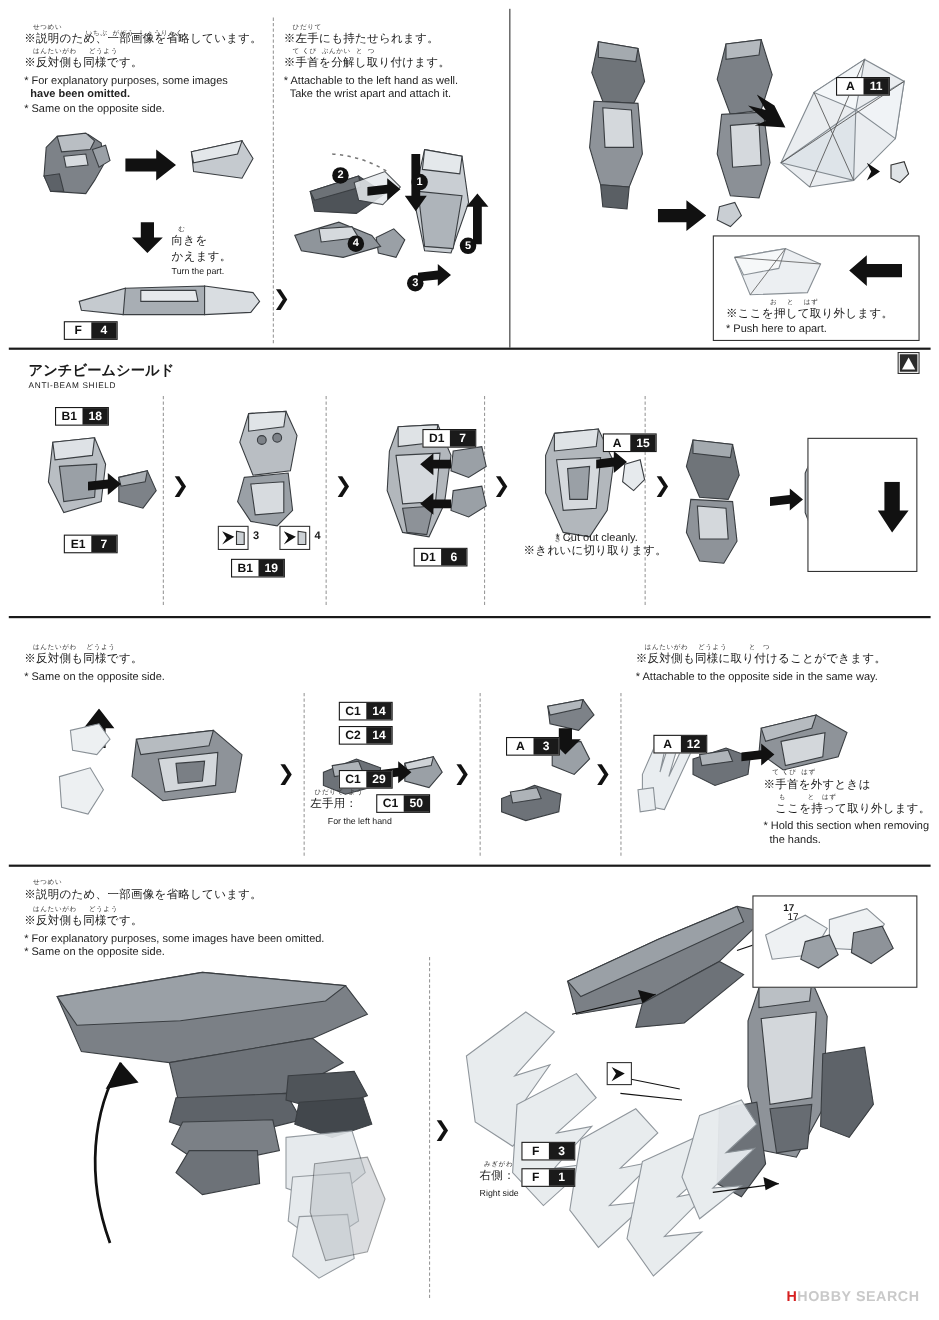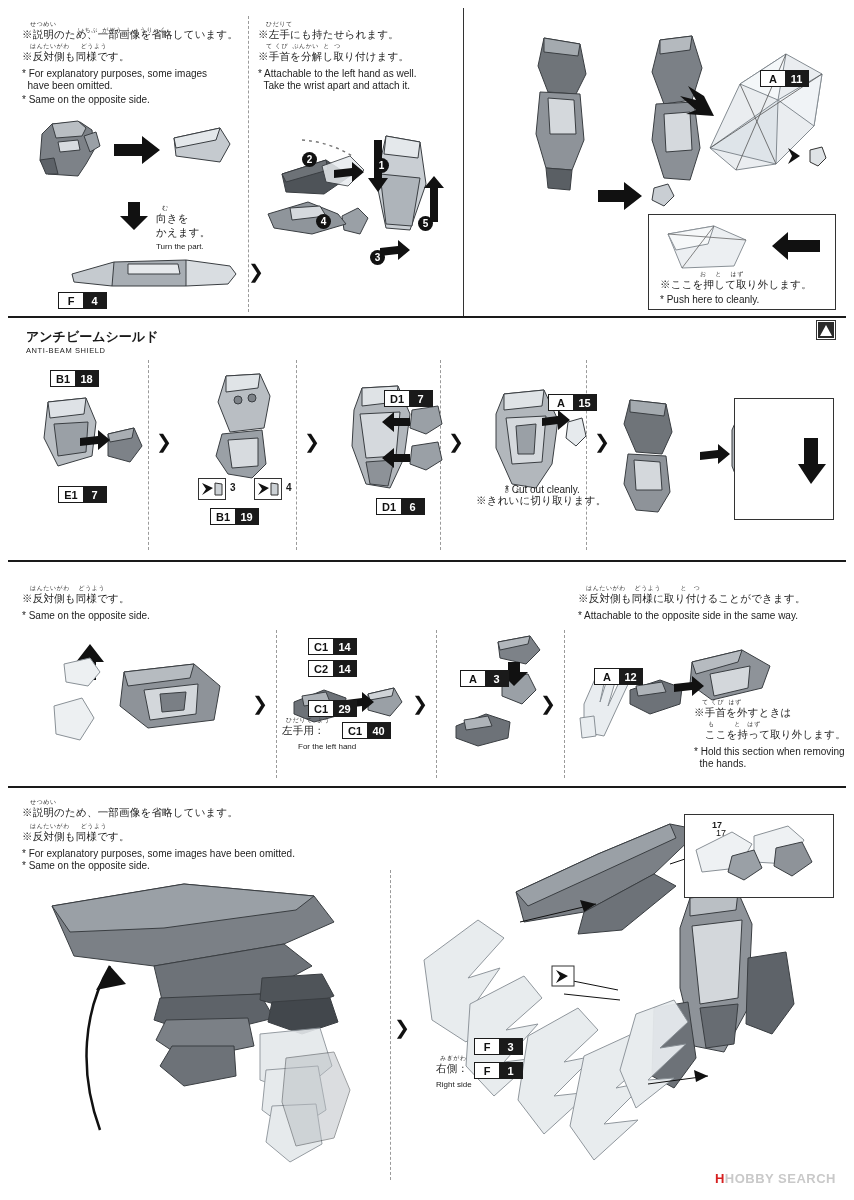--- a/index.html
+++ b/index.html
@@ -37,21 +37,21 @@
   <div class="solid-v" style="left:455px;top:0px;height:308px;"></div>
   <div class="dash-v" style="left:240px;top:8px;height:296px;"></div>
   <div class="secline" style="left:0px;top:308px;width:838px;"></div>
 
   <div class="txt ruby" style="left:22px;top:12px;">せつめい</div>
   <div class="txt jp" style="left:14px;top:20px;">※説明のため、一部画像を省略しています。</div>
   <div class="txt ruby" style="left:70px;top:18px;">いちぶ  がぞう  しょうりゃく</div>
   <div class="txt ruby" style="left:22px;top:34px;">はんたいがわ     どうよう</div>
   <div class="txt jp" style="left:14px;top:42px;">※反対側も同様です。</div>
   <div class="txt en" style="left:14px;top:60px;">* For explanatory purposes, some images</div>
-  <div class="txt en" style="left:14px;top:72px;">  have been omitted.</div>
+  <div class="txt en" style="left:14px;top:72px;font-weight:bold;">  have been omitted.</div>
   <div class="txt en" style="left:14px;top:86px;">* Same on the opposite side.</div>
 
   <svg class="ov" style="left:26px;top:108px;" width="200" height="70">
     <g fill="#7d8288" stroke="#3a3e42" stroke-width="1">
       <path d="M8 18 L18 8 L46 6 L58 14 L60 34 L52 48 L44 60 L14 58 L6 44 Z"></path>
       <path d="M18 8 L44 5 L52 12 L48 20 L22 22 Z" fill="#b9bec3"></path>
       <path d="M24 26 L44 24 L46 34 L26 36 Z" fill="#d7dbdf"></path>
       <path d="M6 44 L20 42 L24 58 L12 58 Z" fill="#5d6268"></path>
       <path d="M50 20 L62 16 L66 30 L56 36 Z" fill="#9aa0a6"></path>
     </g>
@@ -193,21 +193,21 @@
     </g>
     <g stroke="#666" stroke-width="0.8" fill="none">
           <path d="M54 4 L22 46 M8 12 L86 18"></path>
         </g>
     <g fill="#111">
           <polygon points="160,18 128,18 128,10 112,24 128,38 128,30 160,30"></polygon>
         </g>
   </svg>
   <div class="txt ruby" style="left:692px;top:262px;">お    と    はず</div>
   <div class="txt jp" style="left:652px;top:270px;">※ここを押して取り外します。</div>
-  <div class="txt en" style="left:652px;top:286px;">* Push here to cleanly.</div>
+  <div class="txt en" style="left:652px;top:286px;">* Push here to apart.</div>
 
   <div class="box" style="left:808px;top:312px;width:20px;height:20px;background:#fff;">
     <svg width="18" height="18">
       <polygon points="1,1 17,1 17,17 1,17" fill="#2b2b2b"></polygon>
       <polygon points="3,15 9,4 15,15" fill="#fff"></polygon>
     </svg>
   </div>
 
   <div class="txt" style="left:18px;top:320px;font-size:13px;font-weight:bold;">アンチビームシールド</div>
   <div class="txt" style="left:18px;top:338px;font-size:7.5px;letter-spacing:0.6px;">ANTI-BEAM SHIELD</div>
@@ -393,21 +393,21 @@
   </svg>
 
   <div class="code" style="left:300px;top:692px;">
     <span class="l">C1</span>
     <span class="n">29</span>
   </div>
   <div class="txt ruby" style="left:278px;top:708px;">ひだりて  よう</div>
   <div class="txt jp" style="left:274px;top:716px;">左手用：</div>
   <div class="code" style="left:334px;top:714px;">
     <span class="l">C1</span>
-    <span class="n">40</span>
+    <span class="n">50</span>
   </div>
   <div class="txt small" style="left:274px;top:734px;margin-left:16px;">For the left hand</div>
   <div class="arrowR" style="left:404px;top:686px;"></div>
 
   <svg class="ov" style="left:442px;top:626px;" width="110" height="120">
     <g stroke="#3a3e42" stroke-width="1">
       <path d="M48 8 L80 2 L90 16 L76 30 L50 24 Z" fill="#7d8288"></path>
       <path d="M48 8 L80 2 L78 10 L50 16 Z" fill="#b2b7bc"></path>
       <path d="M52 44 L78 40 L86 56 L72 70 L52 62 Z" fill="#9aa0a6"></path>
       <path d="M6 92 L36 80 L60 88 L58 104 L28 112 L6 104 Z" fill="#6d7278"></path>

